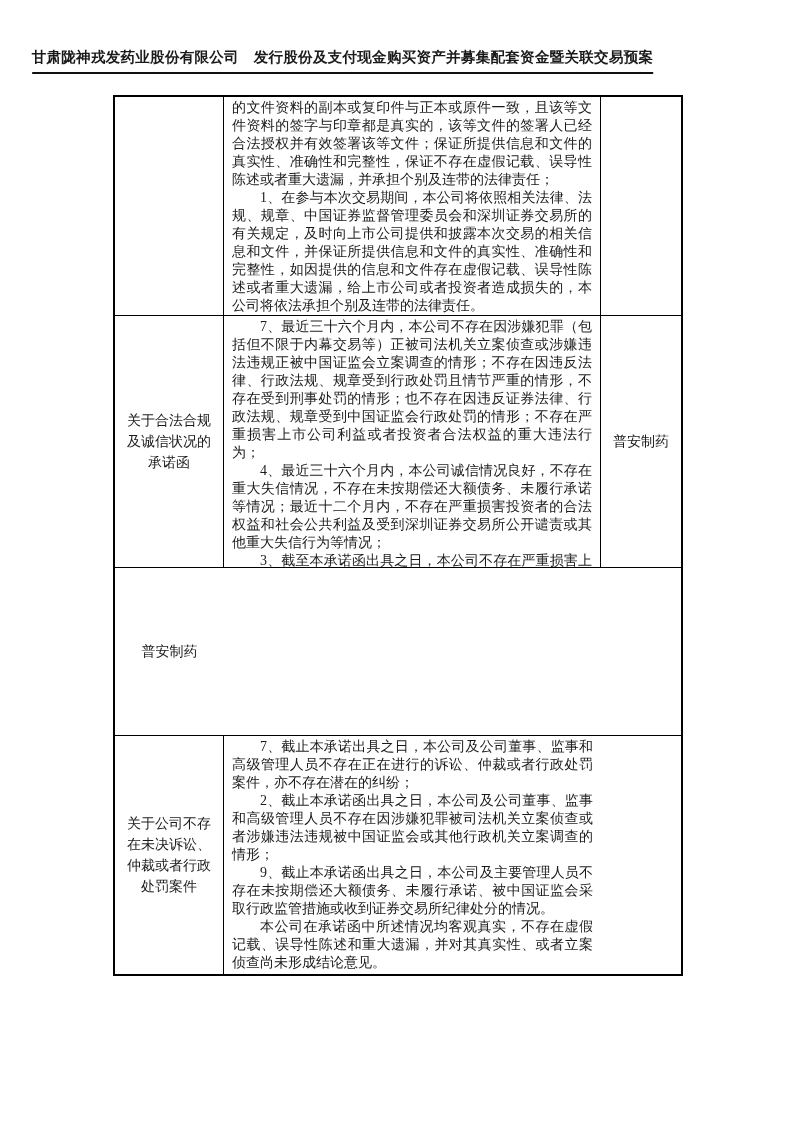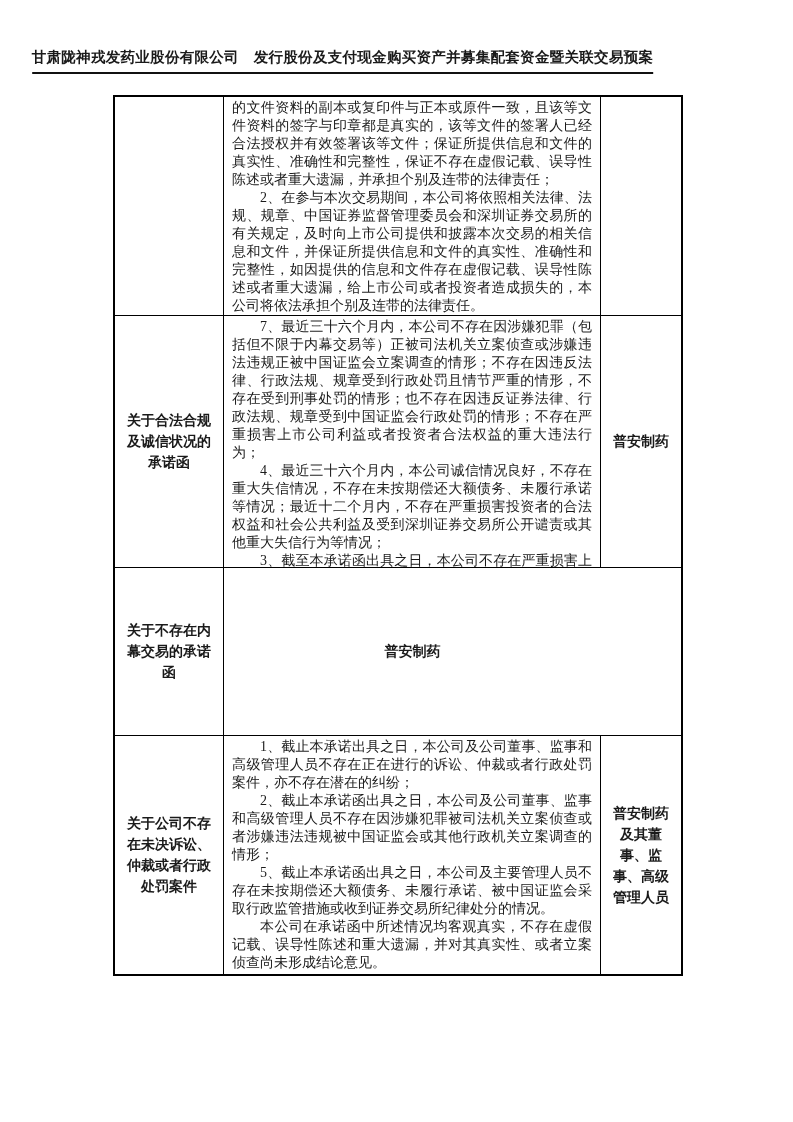--- a/index.html
+++ b/index.html
@@ -43,21 +43,20 @@
   .cell:last-child { border-right: none; }
 
   .title-cell, .party-cell {
     display: flex;
     align-items: center;
     justify-content: center;
     text-align: center;
     font-size: 14px;
     line-height: 21px;
     padding: 0 7px;
-    font-weight: bold;
   }
   .content-cell {
     font-size: 14px;
     line-height: 18px;
     text-align: justify;
     padding: 2px 8px 0 8px;
   }
   .content-cell p.indent { text-indent: 2em; }
 
   .h-row1 { height: 219px; }
@@ -71,45 +70,43 @@
 <div class="page">
 
   <div class="doc-header">甘肃陇神戎发药业股份有限公司　发行股份及支付现金购买资产并募集配套资金暨关联交易预案</div>
 
   <div class="commit-table">
 
     <div class="t-row h-row1">
       <div class="cell title-cell"></div>
       <div class="cell content-cell">
         <p>的文件资料的副本或复印件与正本或原件一致，且该等文件资料的签字与印章都是真实的，该等文件的签署人已经合法授权并有效签署该等文件；保证所提供信息和文件的真实性、准确性和完整性，保证不存在虚假记载、误导性陈述或者重大遗漏，并承担个别及连带的法律责任；</p>
-        <p class="indent">2、在参与本次交易期间，本公司将依照相关法律、法规、规章、中国证券监督管理委员会和深圳证券交易所的有关规定，及时向上市公司提供和披露本次交易的相关信息和文件，并保证所提供信息和文件的真实性、准确性和完整性，如因提供的信息和文件存在虚假记载、误导性陈述或者重大遗漏，给上市公司或者投资者造成损失的，本公司将依法承担个别及连带的法律责任。</p>
+        <p class="indent">1、在参与本次交易期间，本公司将依照相关法律、法规、规章、中国证券监督管理委员会和深圳证券交易所的有关规定，及时向上市公司提供和披露本次交易的相关信息和文件，并保证所提供信息和文件的真实性、准确性和完整性，如因提供的信息和文件存在虚假记载、误导性陈述或者重大遗漏，给上市公司或者投资者造成损失的，本公司将依法承担个别及连带的法律责任。</p>
       </div>
       <div class="cell party-cell"></div>
     </div>
 
     <div class="t-row h-row2">
       <div class="cell title-cell">关于合法合规及诚信状况的承诺函</div>
       <div class="cell content-cell">
         <p class="indent">7、最近三十六个月内，本公司不存在因涉嫌犯罪（包括但不限于内幕交易等）正被司法机关立案侦查或涉嫌违法违规正被中国证监会立案调查的情形；不存在因违反法律、行政法规、规章受到行政处罚且情节严重的情形，不存在受到刑事处罚的情形；也不存在因违反证券法律、行政法规、规章受到中国证监会行政处罚的情形；不存在严重损害上市公司利益或者投资者合法权益的重大违法行为；</p>
         <p class="indent">4、最近三十六个月内，本公司诚信情况良好，不存在重大失信情况，不存在未按期偿还大额债务、未履行承诺等情况；最近十二个月内，不存在严重损害投资者的合法权益和社会公共利益及受到深圳证券交易所公开谴责或其他重大失信行为等情况；</p>
         <p class="indent">3、截至本承诺函出具之日，本公司不存在严重损害上市公司利益且尚未消除的情形。</p>
       </div>
       <div class="cell party-cell">普安制药</div>
     </div>
 
     <div class="t-row h-row3">
-      <div class="cell title-cell">关于不存在内幕交易的承诺函</div>
       <div class="cell party-cell">普安制药</div>
     </div>
 
     <div class="t-row h-row4">
       <div class="cell title-cell">关于公司不存在未决诉讼、仲裁或者行政处罚案件</div>
       <div class="cell content-cell">
-        <p class="indent">1、截止本承诺出具之日，本公司及公司董事、监事和高级管理人员不存在正在进行的诉讼、仲裁或者行政处罚案件，亦不存在潜在的纠纷；</p>
+        <p class="indent">7、截止本承诺出具之日，本公司及公司董事、监事和高级管理人员不存在正在进行的诉讼、仲裁或者行政处罚案件，亦不存在潜在的纠纷；</p>
         <p class="indent">2、截止本承诺函出具之日，本公司及公司董事、监事和高级管理人员不存在因涉嫌犯罪被司法机关立案侦查或者涉嫌违法违规被中国证监会或其他行政机关立案调查的情形；</p>
-        <p class="indent">5、截止本承诺函出具之日，本公司及主要管理人员不存在未按期偿还大额债务、未履行承诺、被中国证监会采取行政监管措施或收到证券交易所纪律处分的情况。</p>
+        <p class="indent">9、截止本承诺函出具之日，本公司及主要管理人员不存在未按期偿还大额债务、未履行承诺、被中国证监会采取行政监管措施或收到证券交易所纪律处分的情况。</p>
         <p class="indent">本公司在承诺函中所述情况均客观真实，不存在虚假记载、误导性陈述和重大遗漏，并对其真实性、或者立案侦查尚未形成结论意见。</p>
       </div>
-      <div class="cell party-cell">普安制药及其董事、监事、高级管理人员</div>
     </div>
 
   </div>
 </div>
 
 </body></html>

